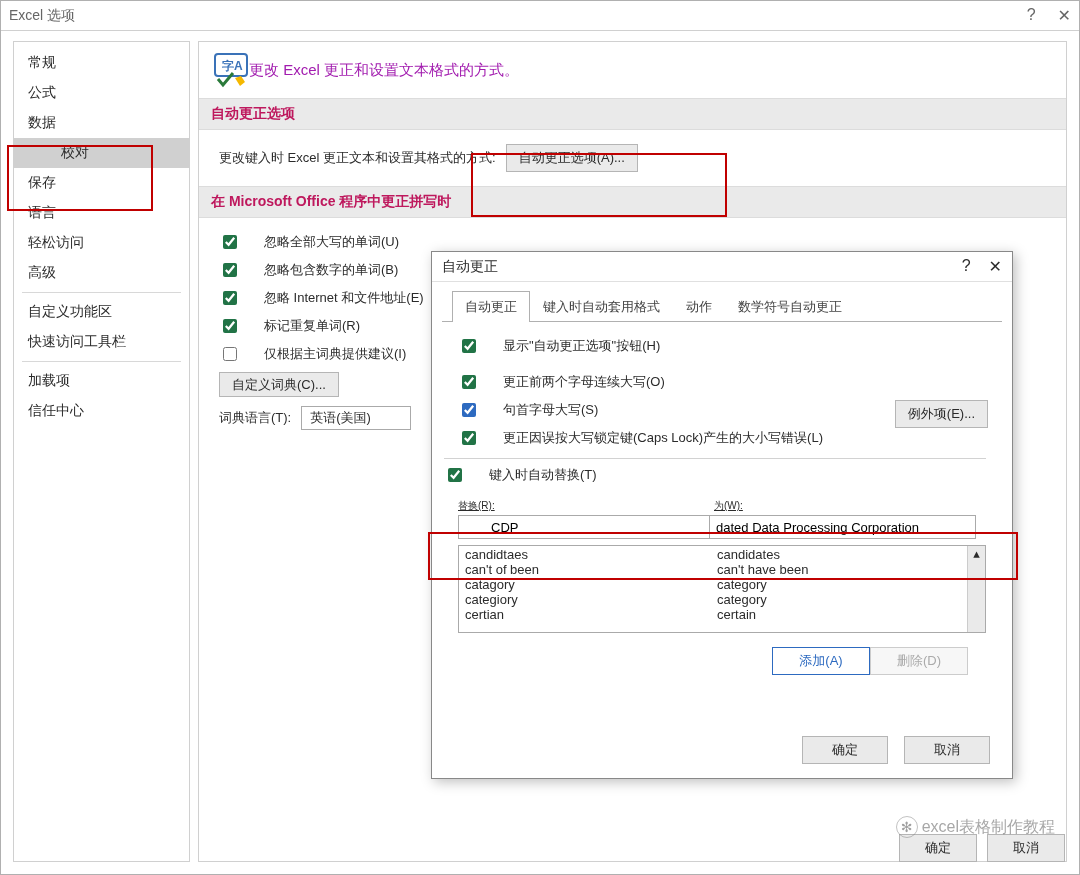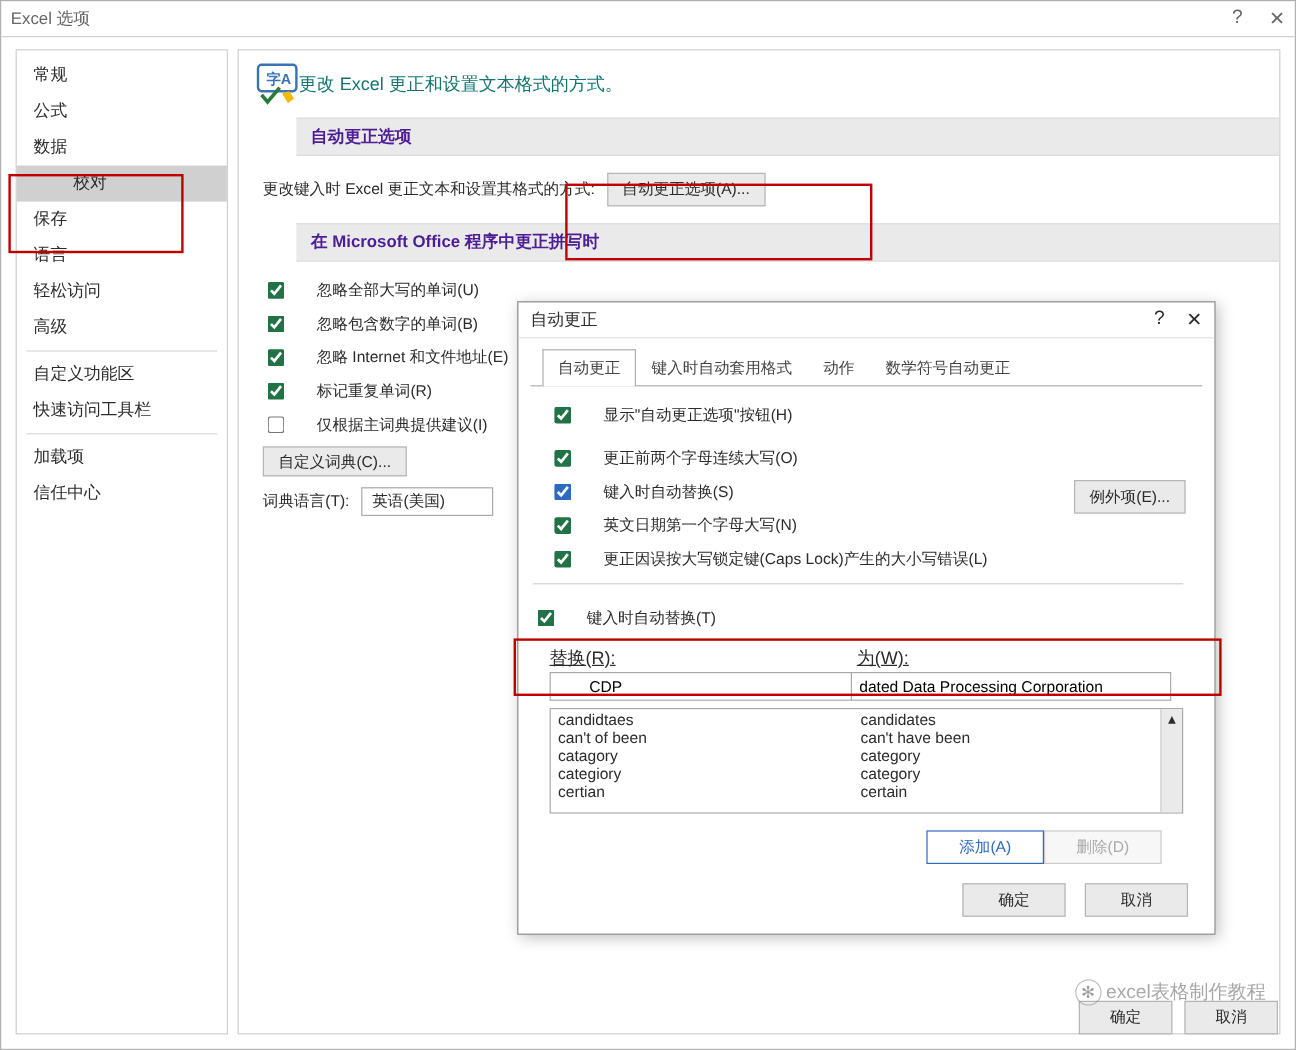--- a/index.html
+++ b/index.html
@@ -9,43 +9,43 @@
   .titlebar .buttons { display:flex; gap:22px; font-size:16px;}
   .body { display:flex; height:calc(100% - 30px); padding:10px 12px 12px 12px; gap:8px; position:relative;}
   .sidebar { width:177px; border:1px solid #d0d0d0; background:#fff; padding:6px 0; }
   .sidebar .item { padding:6px 14px; font-size:14px; cursor:default; }
   .sidebar .item.selected { background:#d0d0d0;padding-left:47px; }
   .sidebar .sep { height:1px; background:#d8d8d8; margin:4px 8px;}
   .main { flex:1; border:1px solid #d0d0d0; padding:0;}
   .main-inner { padding:0; }
   .page-title-row { display:flex; align-items:center; padding:10px 14px;}
   .page-title-row .icon-box { width:36px; height:36px; display:flex; align-items:center; justify-content:center; font-size:20px; }
-  .page-title-row .title { font-size:15px; color:#0f766e;text-align:center;}
-  .section-head { background:#eaeaea; padding:6px 12px; font-weight:bold; font-size:14px; color:#4c1d95; border-top:1px solid #dcdcdc; border-bottom:1px solid #dcdcdc;margin-left:48px;}
+  .page-title-row .title { font-size:15px; color:#a21caf;text-align:center;}
+  .section-head { background:#eaeaea; padding:6px 12px; font-weight:bold; font-size:14px; color:#be185d; border-top:1px solid #dcdcdc; border-bottom:1px solid #dcdcdc;}
   .section-body { padding:10px 20px; }
   .row-text { display:flex; align-items:center; gap:10px; padding:4px 0; }
   .btn { background:#eaeaea; border:1px solid #b5b5b5; padding:4px 12px; font-size:13px; cursor:default;}
   .chk-row { display:flex; align-items:center; gap:24px; padding:4px 0;}
   .chk-row input { width:14px; height:14px; accent-color:#217346;}
   .chk-row.blue input { accent-color:#2d6ac0;}
   .dict-row { display:flex; align-items:center; gap:10px; margin-top:12px;}
   .select-like { border:1px solid #aaa; background:#fff; padding:2px 20px 2px 8px; font-size:13px; min-width:110px;}
 
   .red-box { position:absolute; border:2px solid #c00000; pointer-events:none; }
 
   .dialog { position:absolute; left:430px; top:250px; width:582px; height:528px; background:#fff; border:1px solid #888; box-shadow:3px 3px 12px rgba(0,0,0,0.25); display:flex; flex-direction:column;}
   .dialog-titlebar { height:30px; display:flex; align-items:center; justify-content:space-between; padding:0 10px; font-size:14px; border-bottom:1px solid #e0e0e0;}
   .dialog-titlebar .right { display:flex; gap:18px; font-size:16px;}
   .dialog-tabs { display:flex; padding:8px 10px 0 10px; gap:0; border-bottom:1px solid #b0b0b0; margin:0 10px;}
   .dialog-tabs .tab { padding:6px 12px; font-size:13px; cursor:default; color:#444; border:1px solid transparent; border-bottom:none; position:relative; top:1px;}
   .dialog-tabs .tab.active { border-color:#b0b0b0; background:#fff; }
   .dialog-body { flex:1; padding:10px 26px 4px 26px; overflow:hidden; position:relative;}
   .excp-btn { position:absolute; right:24px; top:78px; }
   .replace-labels { display:flex; margin-top:10px;}
-  .replace-labels .lab { text-decoration:underline; font-size:15px;}
+  .replace-labels .lab { text-decoration:underline; font-size:10px;}
   .replace-fields { display:flex; gap:0; margin-top:2px;}
   .replace-fields input { border:1px solid #aaa; padding:3px 6px; font-size:13px; height:24px;}
   .list-box { border:1px solid #aaa; margin-top:6px; height:88px; overflow:hidden; font-size:13px; display:flex;}
   .list-box .col { flex:1; padding:2px 6px; line-height:1.15;}
   .list-box .scroll { width:18px; background:#eaeaea; border-left:1px solid #ccc; display:flex; align-items:flex-start; justify-content:center;}
   .add-del-row { display:flex; justify-content:flex-end; margin-top:14px; margin-right:18px;}
   .add-del-row .btn { width:98px; text-align:center;}
   .add-del-row .btn.add { border:1px solid #2d6ac0; color:#2d6ac0; background:#fff;}
   .add-del-row .btn.del { color:#aaa; border-color:#ccc; background:#f7f7f7;}
   .dialog-footer { display:flex; gap:16px; justify-content:flex-end; padding:14px 22px;}
@@ -187,34 +187,30 @@
           <span>显示"自动更正选项"按钮(H)</span>
         </label>
 
       <div style="height:8px;"></div>
       <label class="chk-row">
           <input type="checkbox" checked="" style="">
           <span>更正前两个字母连续大写(O)</span>
         </label>
       <label class="chk-row blue">
           <input type="checkbox" checked="" style="">
-          <span>键入时自动替换(S)</span>
+          <span>句首字母大写(S)</span>
         </label>
       <label class="chk-row">
           <input type="checkbox" checked="" style="">
-          <span>英文日期第一个字母大写(N)</span>
-        </label>
-      <label class="chk-row">
-          <input type="checkbox" checked="" style="">
           <span>更正因误按大写锁定键(Caps Lock)产生的大小写错误(L)</span>
         </label>
 
       <span class="btn excp-btn">例外项(E)...</span>
 
-      <div style="border-top:1px solid #d2d2d2; margin-top:6px; padding-top:14px; margin-left:-14px;">
+      <div style="border-top:1px solid #d2d2d2; margin-top:6px; padding-top:2px; margin-left:-14px;">
         <label class="chk-row" style="margin-left:0;">
             <input type="checkbox" checked="" style="">
             <span>键入时自动替换(T)</span>
           </label>
       </div>
 
       <div class="replace-labels">
         <div class="lab" style="width:256px;">替换(R):</div>
         <div class="lab">为(W):</div>
       </div>

